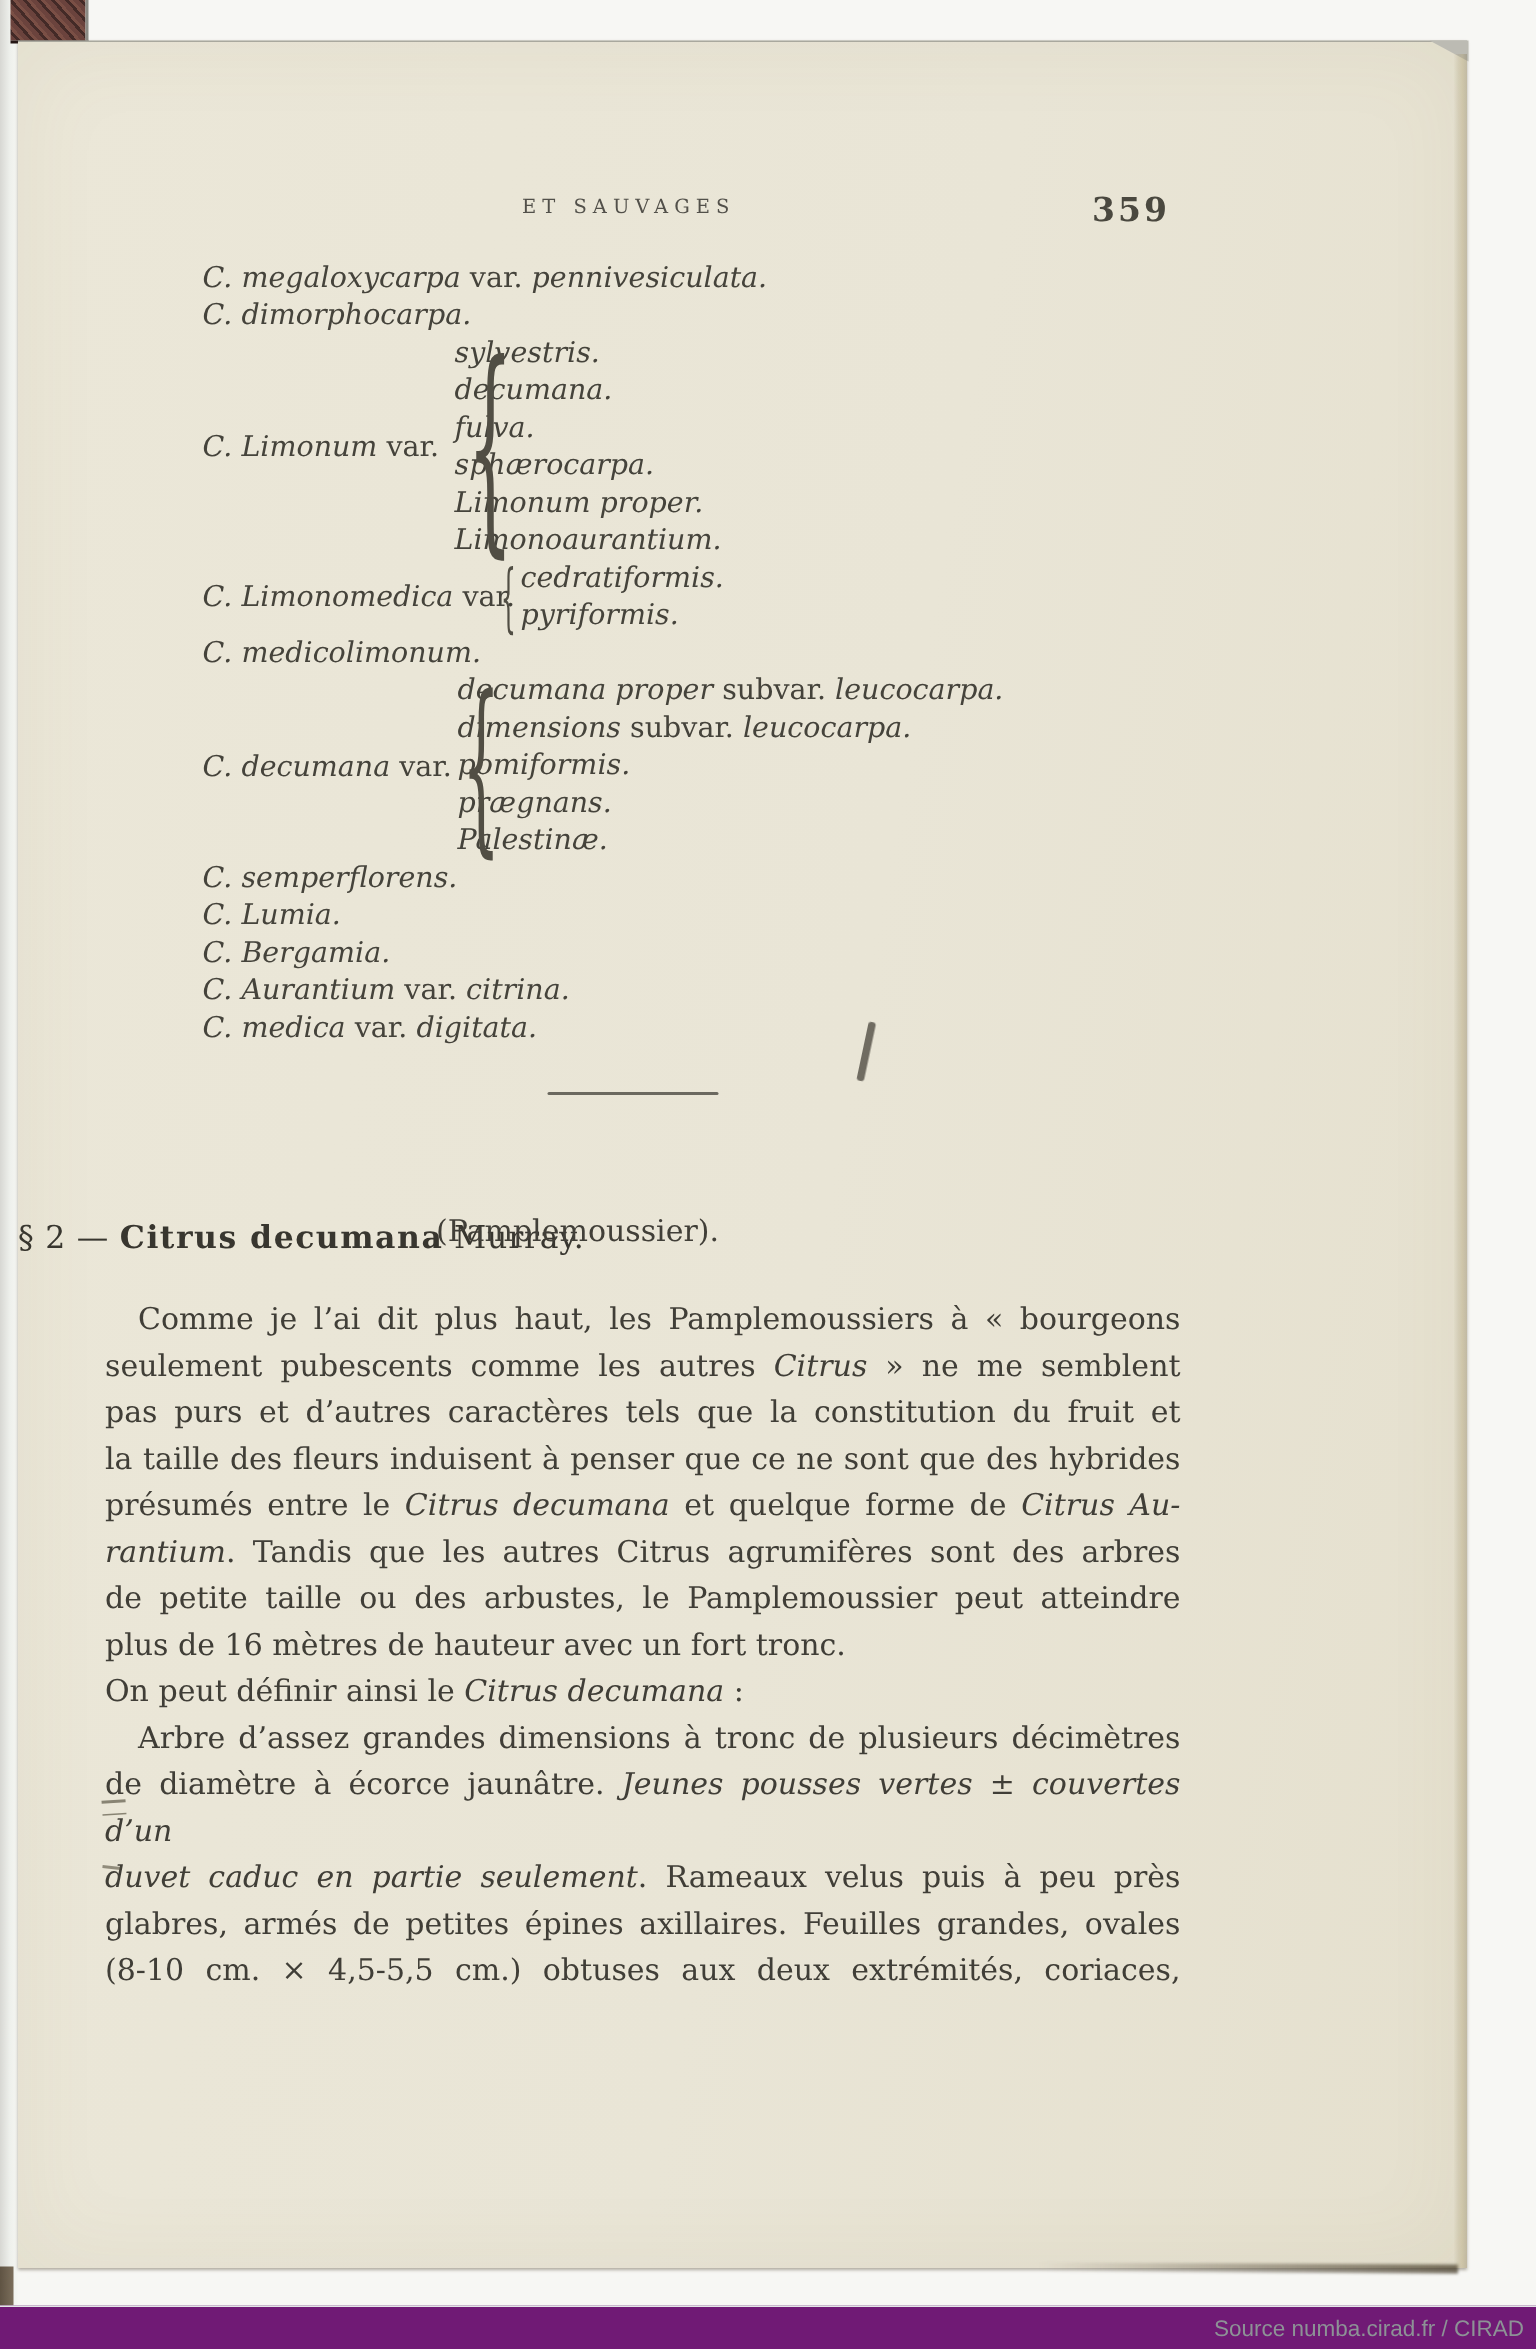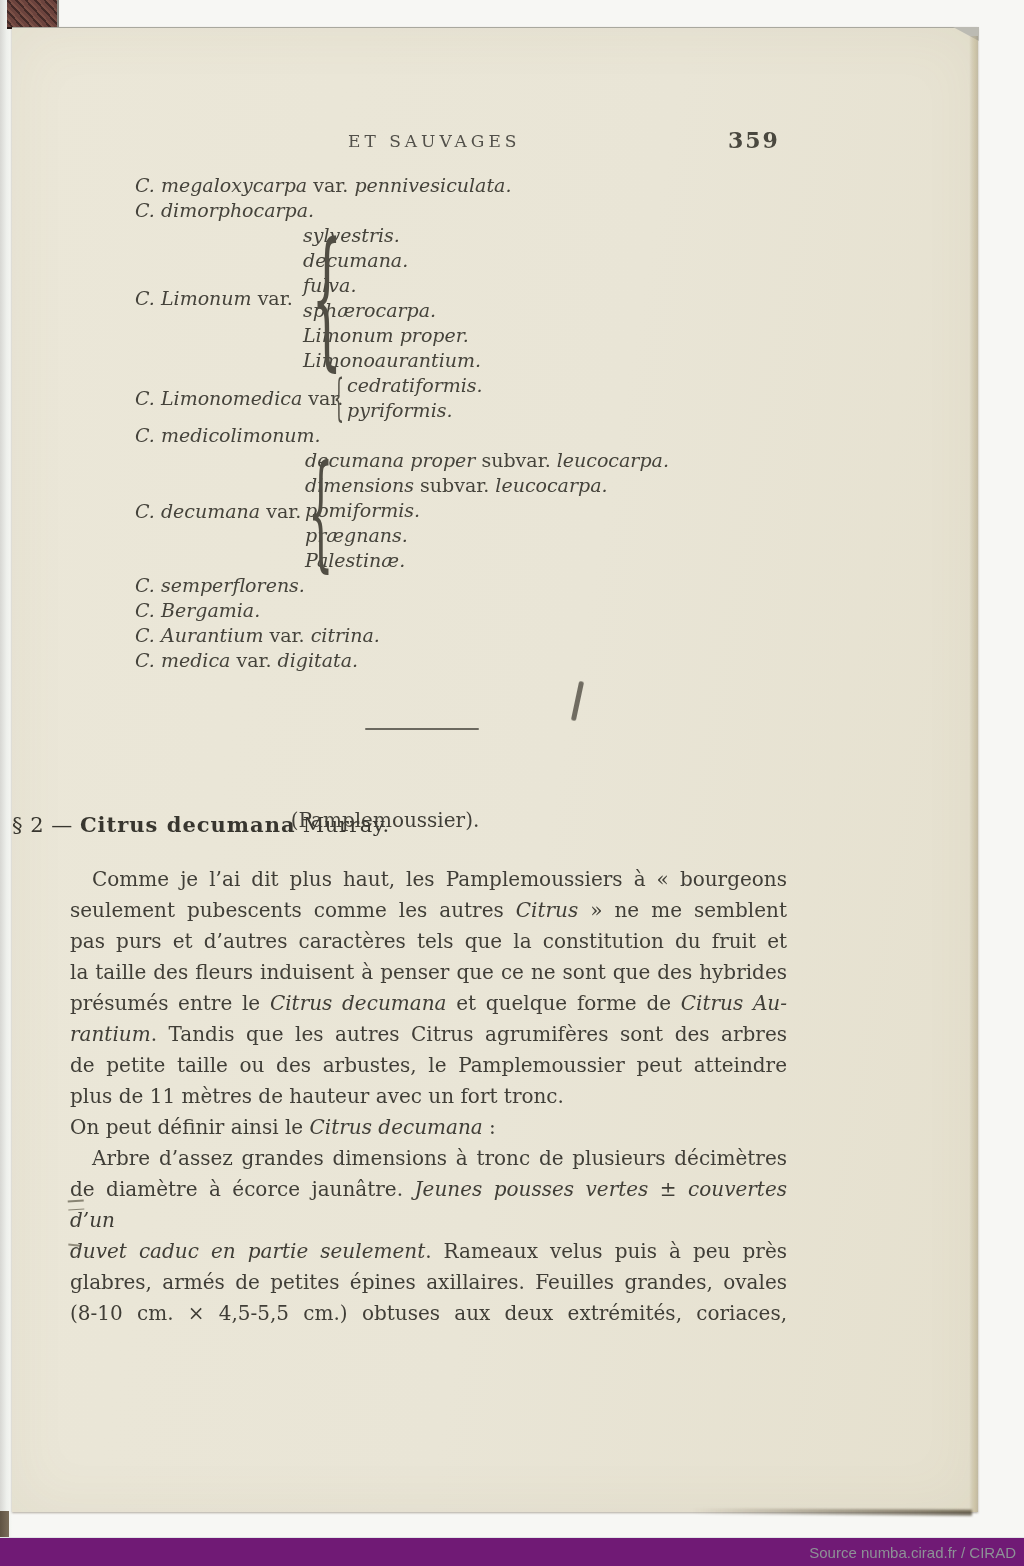--- a/index.html
+++ b/index.html
@@ -23,21 +23,21 @@
     box-shadow:0 1px 2px rgba(90,80,60,.45), inset 0 0 60px rgba(130,115,75,.07);
     color:#42403a;}
   .page::after{content:"";position:absolute;right:0;top:8px;bottom:0;width:9px;
     background:linear-gradient(to right,rgba(0,0,0,0),rgba(150,135,90,.18) 35%,rgba(175,160,115,.38) 65%,rgba(110,95,60,.28));}
   .corner-fold{position:absolute;right:-1px;top:-1px;width:0;height:0;
     border-top:14px solid #bcbbb3;border-left:26px solid transparent;}
   .bottom-smudge{position:absolute;right:6px;bottom:-3px;width:280px;height:6px;
     background:linear-gradient(to left,rgba(55,45,25,.65),rgba(55,45,25,0));
     filter:blur(1px);transform:rotate(.3deg);}
   
-  .running-title{position:absolute;left:336px;top:103px;font-size:17px;letter-spacing:4px;color:#52504a;text-align:center;}
+  .running-title{position:absolute;left:336px;top:103px;font-size:13px;letter-spacing:4px;color:#52504a;text-align:center;}
   .page-number{position:absolute;left:716px;top:99px;font-size:22px;letter-spacing:2px;color:#4a483f;font-weight:bold;}
   
   .taxa{position:absolute;left:123px;top:145px;width:740px;color:#45433b;}
   .t-line{font-size:19px;line-height:25px;white-space:nowrap;}
   .it{font-style:italic;}
   .brace-group{position:relative;}
   .brace-label{position:absolute;left:0;top:50%;transform:translateY(-50%);
     font-size:19px;white-space:nowrap;}
   .brace-glyph{position:absolute;top:50%;transform:translateY(-50%) scaleX(.32);
     transform-origin:center;line-height:1;color:#514e44;font-weight:400;}
@@ -102,20 +102,21 @@
       <div class="brace-group" style="padding-left: 170px;">
         <div class="brace-label"><span class="it">C. decumana</span><span> var.</span></div>
         <span class="brace-glyph" style="font-size: 125px; left: 146px;">{</span>
         <div class="t-line"><span class="it">decumana proper</span><span> subvar. </span><span class="it">leucocarpa.</span></div>
         <div class="t-line"><span class="it">dimensions</span><span> subvar. </span><span class="it">leucocarpa.</span></div>
         <div class="t-line"><span class="it">pomiformis.</span></div>
         <div class="t-line"><span class="it">prægnans.</span></div>
         <div class="t-line"><span class="it">Palestinæ.</span></div>
       </div>
       <div class="t-line"><span class="it">C. semperflorens.</span></div>
+      <div class="t-line"><span class="it">C. Lumia.</span></div>
       <div class="t-line"><span class="it">C. Bergamia.</span></div>
       <div class="t-line"><span class="it">C. Aurantium</span><span> var. </span><span class="it">citrina.</span></div>
       <div class="t-line"><span class="it">C. medica</span><span> var. </span><span class="it">digitata.</span></div>
     </div>
 
   <div class="ink-smudge"></div>
   <div class="divider"></div>
 
   <div class="heading">
     <span>§ 2 — </span><span class="bold">Citrus decumana</span><span> Murray.</span>
@@ -123,21 +124,21 @@
   <div class="subtitle">(Pamplemoussier).</div>
 
   <div class="body-text">
       <div class="p-line jst ind"><span>Comme je l’ai dit plus haut, les Pamplemoussiers à « bourgeons</span></div>
       <div class="p-line jst"><span>seulement pubescents comme les autres </span><span class="it">Citrus</span><span> » ne me semblent</span></div>
       <div class="p-line jst"><span>pas purs et d’autres caractères tels que la constitution du fruit et</span></div>
       <div class="p-line jst"><span>la taille des fleurs induisent à penser que ce ne sont que des hybrides</span></div>
       <div class="p-line jst"><span>présumés entre le </span><span class="it">Citrus decumana</span><span> et quelque forme de </span><span class="it">Citrus Au-</span></div>
       <div class="p-line jst"><span class="it">rantium</span><span>. Tandis que les autres Citrus agrumifères sont des arbres</span></div>
       <div class="p-line jst"><span>de petite taille ou des arbustes, le Pamplemoussier peut atteindre</span></div>
-      <div class="p-line"><span>plus de 11 mètres de hauteur avec un fort tronc.</span></div>
+      <div class="p-line"><span>plus de 16 mètres de hauteur avec un fort tronc.</span></div>
       <div class="p-line"><span>On peut définir ainsi le </span><span class="it">Citrus decumana</span><span> :</span></div>
       <div class="p-line jst ind"><span>Arbre d’assez grandes dimensions à tronc de plusieurs décimètres</span></div>
       <div class="p-line jst"><span>de diamètre à écorce jaunâtre. </span><span class="it">Jeunes pousses vertes ± couvertes d’un</span></div>
       <div class="p-line jst"><span class="it">duvet caduc en partie seulement</span><span>. Rameaux velus puis à peu près</span></div>
       <div class="p-line jst"><span>glabres, armés de petites épines axillaires. Feuilles grandes, ovales</span></div>
       <div class="p-line jst"><span>(8-10 cm. × 4,5-5,5 cm.) obtuses aux deux extrémités, coriaces,</span></div>
     </div>
 
   <div class="margin-mark1"></div>
   <div class="margin-mark2"></div>

